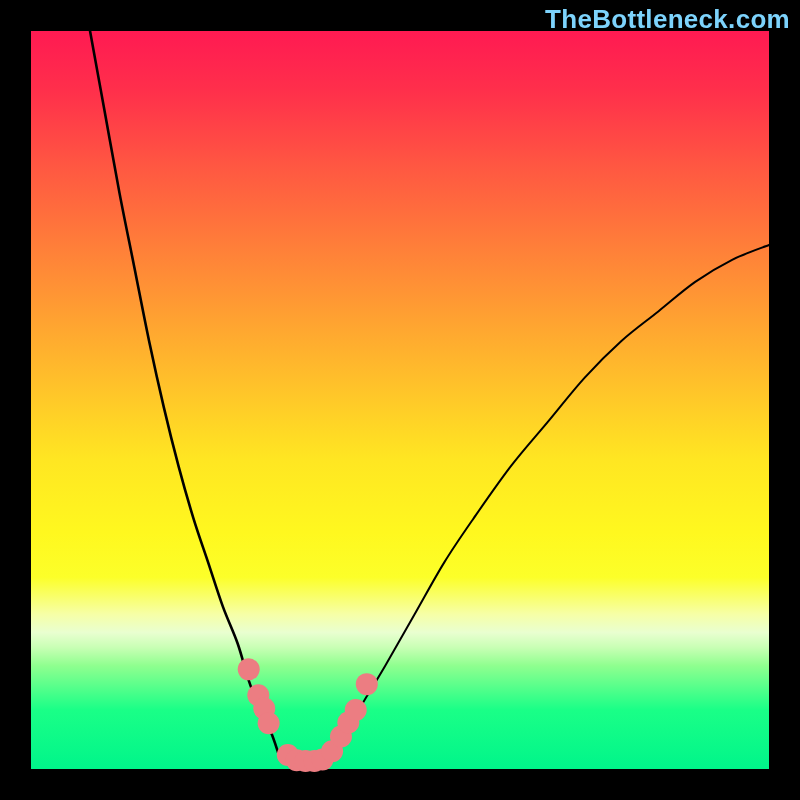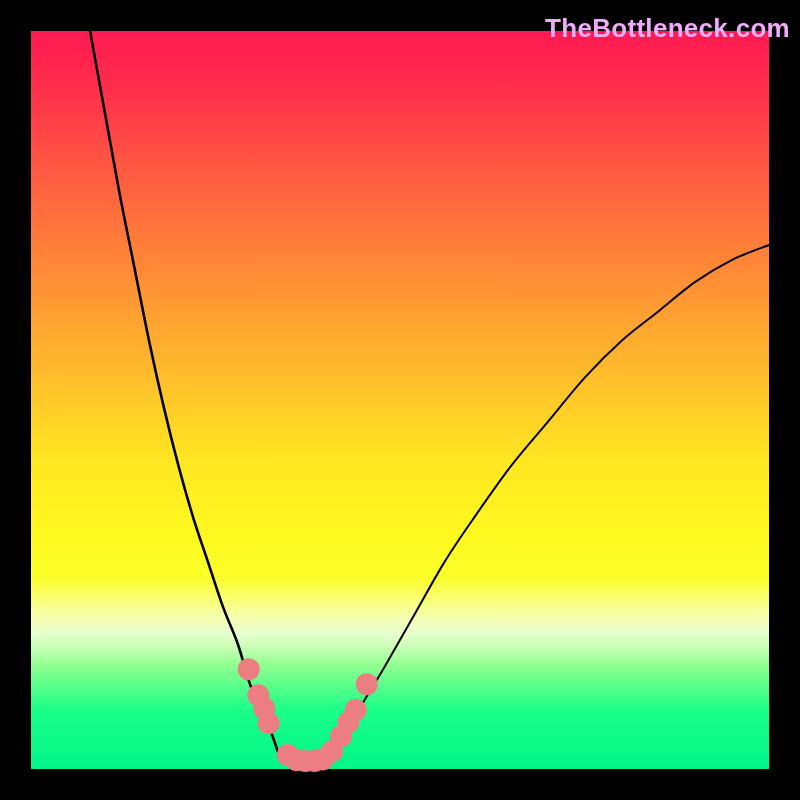--- a/index.html
+++ b/index.html
@@ -39,24 +39,24 @@
       #f6ffa6 79%,
       #e9ffd0 81.5%,
       #c9ffb5 83.5%,
       #8fff8f 86%,
       #1aff87 92%,
       #00f58a 100%
     );
   }
   .watermark {
     position: absolute;
-    top: 13px;
+    top: 4px;
     right: 10px;
     font: 600 26px Arial, Helvetica, sans-serif;
-    color: #f0abfc;
+    color: #7dd3fc;
     letter-spacing: 0.3px;
     user-select: none;
   }
   svg.curves {
     position: absolute;
     left: 31px;
     top: 31px;
     width: 738px;
     height: 738px;
     overflow: visible;

